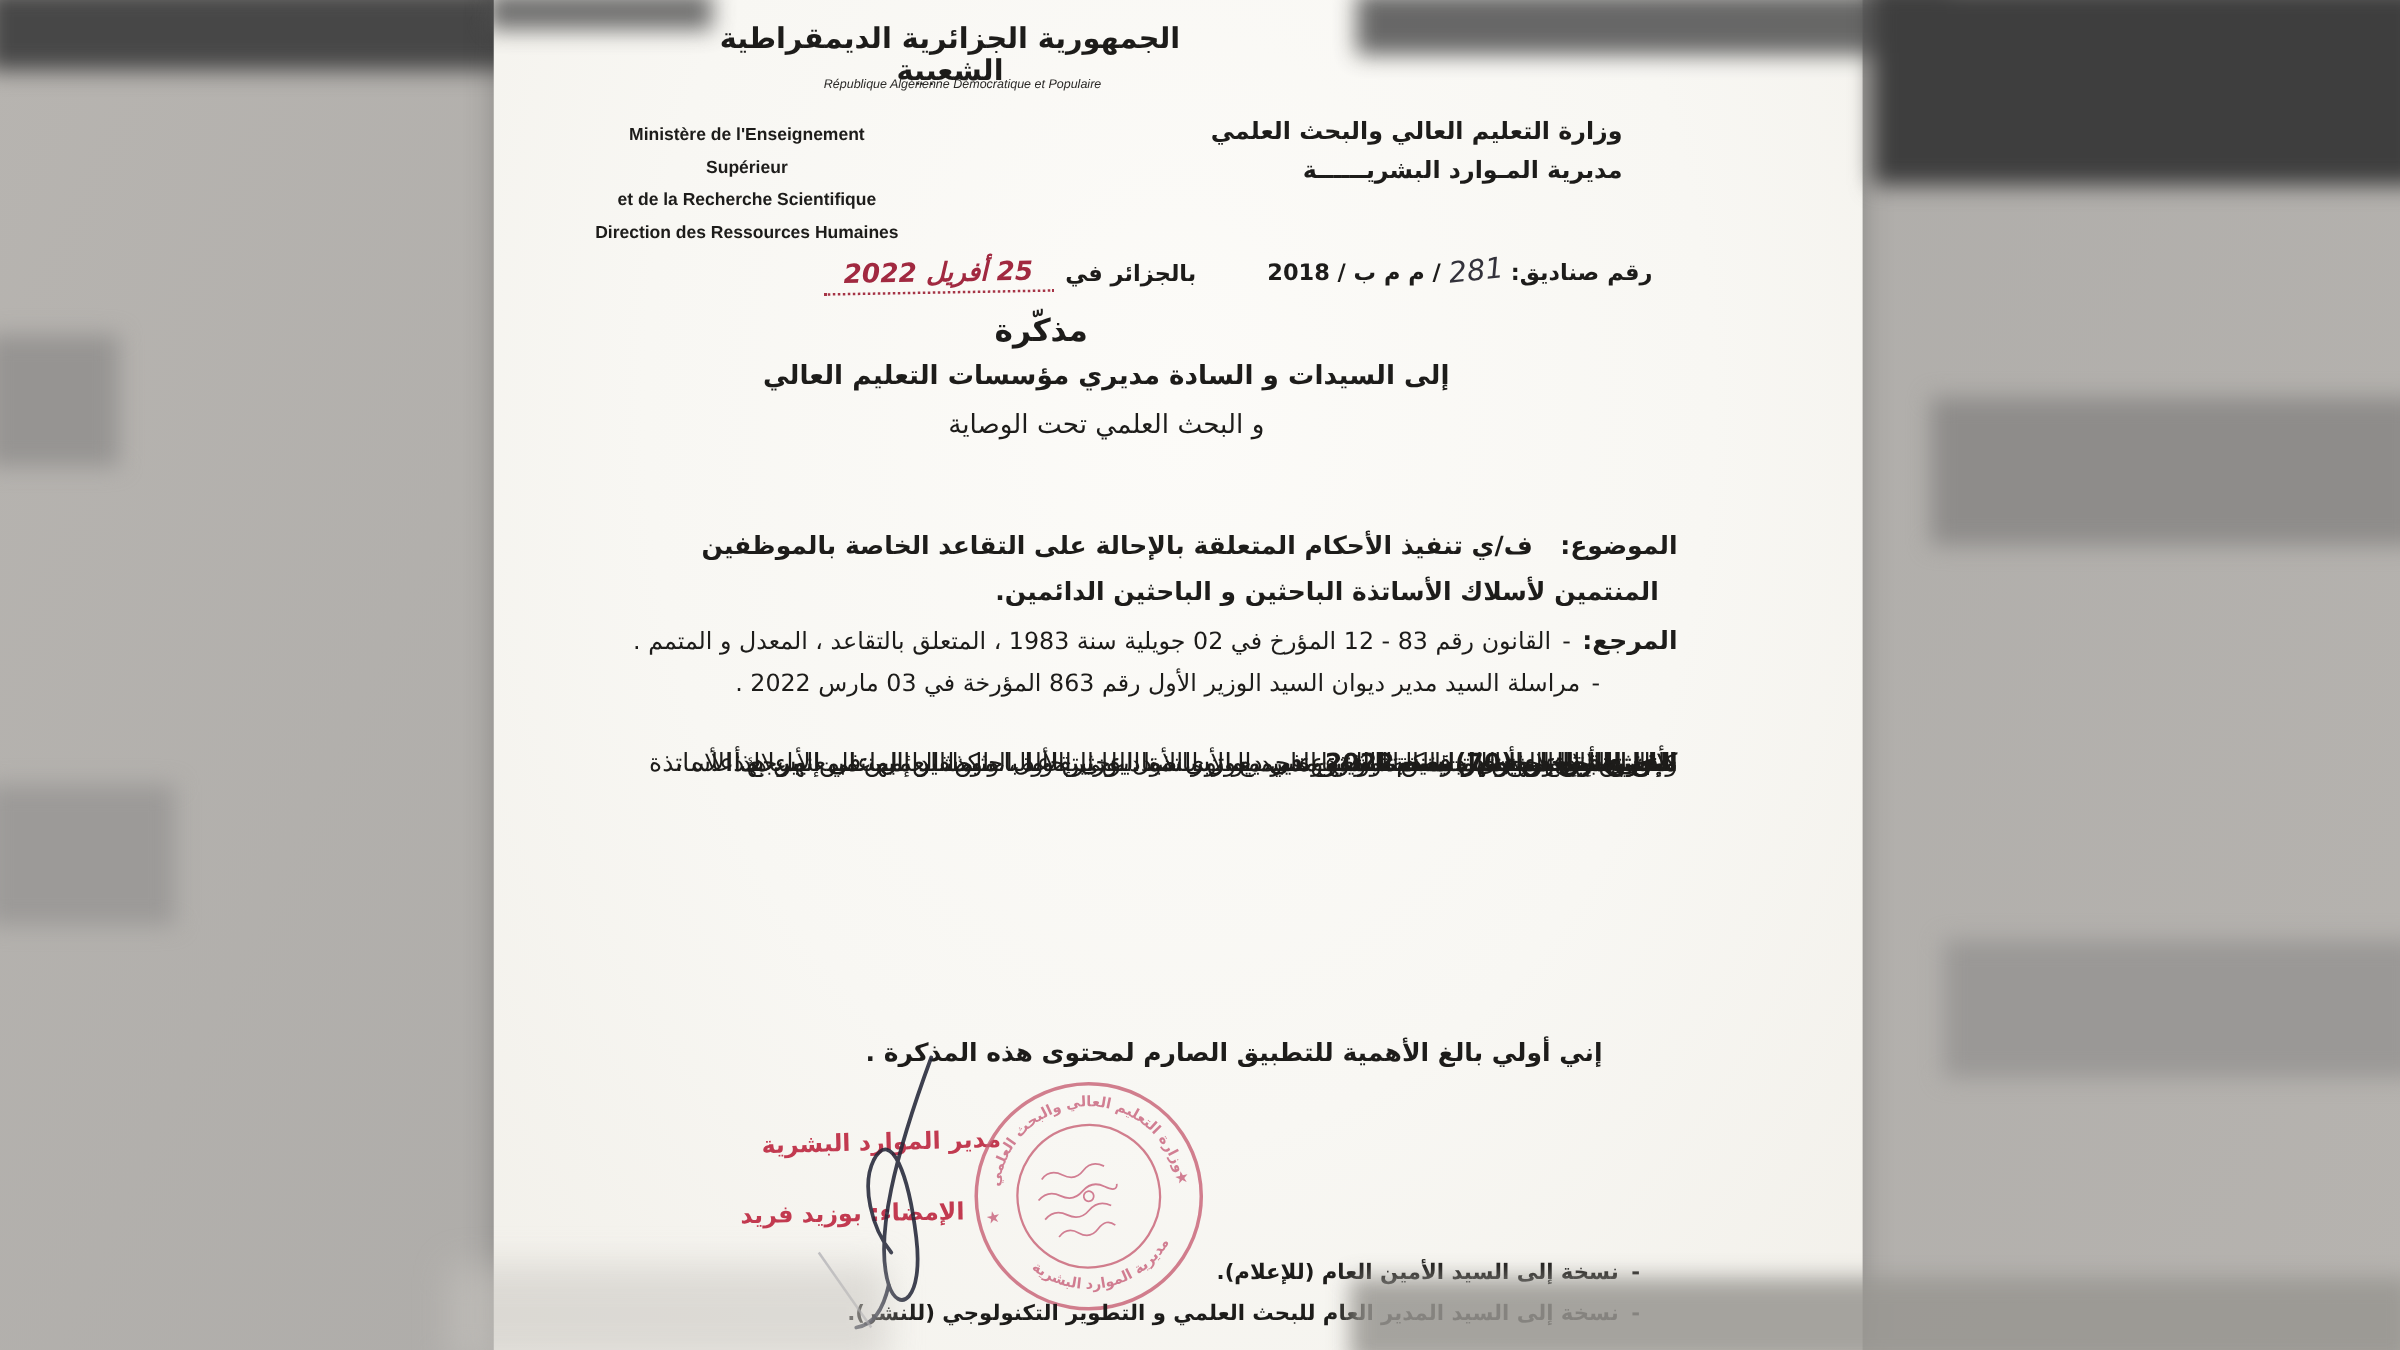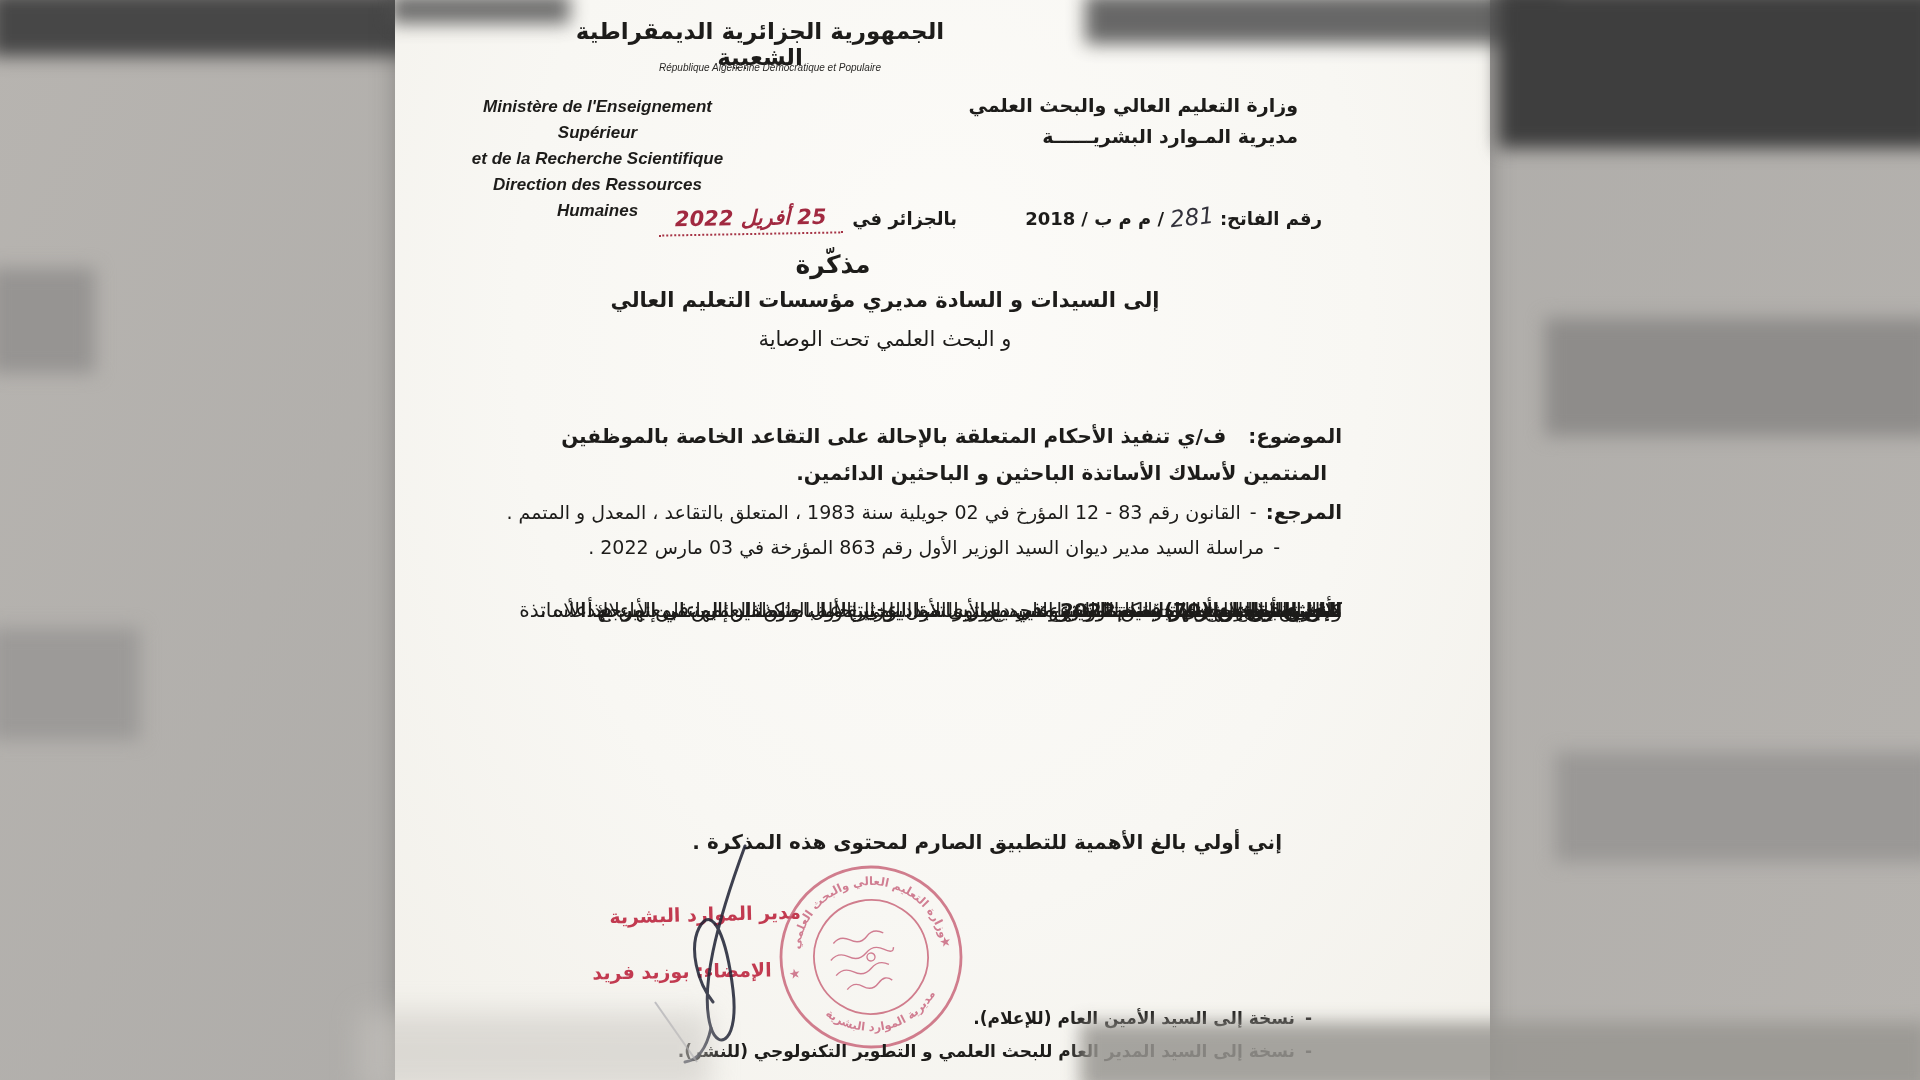--- a/index.html
+++ b/index.html
@@ -23,21 +23,21 @@
   .bp9{left:360px;top:1012px;width:350px;height:80px;background:#c9c6c1;opacity:.55;z-index:3;filter:blur(14px);}
   .page{position:absolute;left:395px;top:0;width:1095px;height:1080px;z-index:2;
     background:radial-gradient(ellipse at 50% 30%,#fcfbf8 0%,#f8f7f3 55%,#f2f0ea 100%);
     box-shadow:0 0 22px rgba(60,60,60,.35);}
   .page *{position:absolute;}
   .ar{direction:rtl;}
   .center{text-align:center;}
   .republic-ar{top:18px;left:180px;width:370px;font-size:23px;font-weight:700;}
   .republic-fr{top:62px;left:195px;width:360px;font-size:10px;font-style:italic;
     font-family:"Liberation Sans",sans-serif;color:#2a2927;}
-  .ministry-fr{top:94px;left:75px;width:255px;font-size:17px;font-weight:700;font-style:italic;
+  .ministry-fr{top:94px;left:75px;width:255px;font-size:14px;font-weight:700;
     line-height:26px;font-family:"Liberation Sans",sans-serif;}
   .ministry-fr div{position:static;}
   .ministry-ar{top:90px;right:192px;font-size:19px;font-weight:700;line-height:31px;text-align:right;}
   .ministry-ar div{position:static;}
   .place-row{top:206px;right:533px;display:flex;gap:10px;align-items:baseline;}
   .place-row span{position:static;}
   .place-label{font-size:18px;font-weight:700;}
   .date-hand{color:#a12940;border-bottom:2px dotted #a63446;padding:0 16px 3px;
     font-style:italic;font-size:21px;font-weight:600;display:inline-block;transform:rotate(-1deg);}
   .reg-row{top:204px;right:168px;display:flex;gap:6px;align-items:baseline;font-size:18px;font-weight:700;}
@@ -96,21 +96,21 @@
       <div>وزارة التعليم العالي والبحث العلمي</div>
       <div>مديرية المـوارد البشريــــــة</div>
     </div>
 
     <div class="place-row ar">
       <span class="place-label">بالجزائر في</span>
       <span class="date-hand">25 أفريل 2022</span>
     </div>
 
     <div class="reg-row ar">
-      <span>رقم الفاتح:</span>
+      <span>رقم صناديق:</span>
       <span class="reg-hand">281</span>
       <span>/ م م ب /</span>
       <span>2018</span>
     </div>
 
     <div class="doc-title ar center">مذكّرة</div>
     <div class="addr1 ar center">إلى السيدات و السادة مديري مؤسسات التعليم العالي</div>
     <div class="addr2 ar center">و البحث العلمي تحت الوصاية</div>
 
     <div class="subject1 ar">

